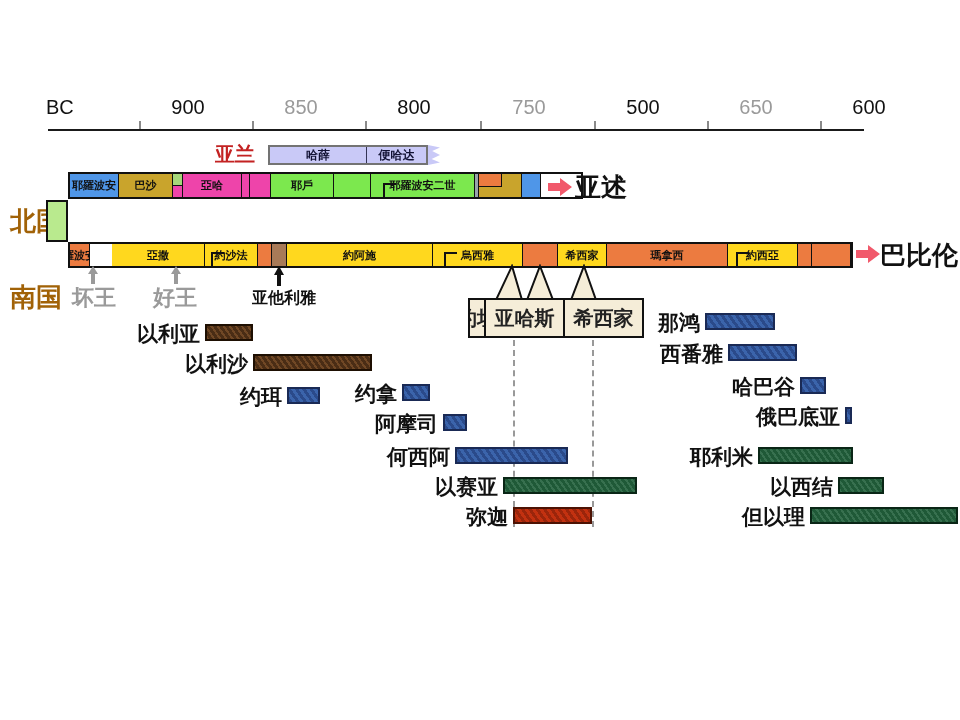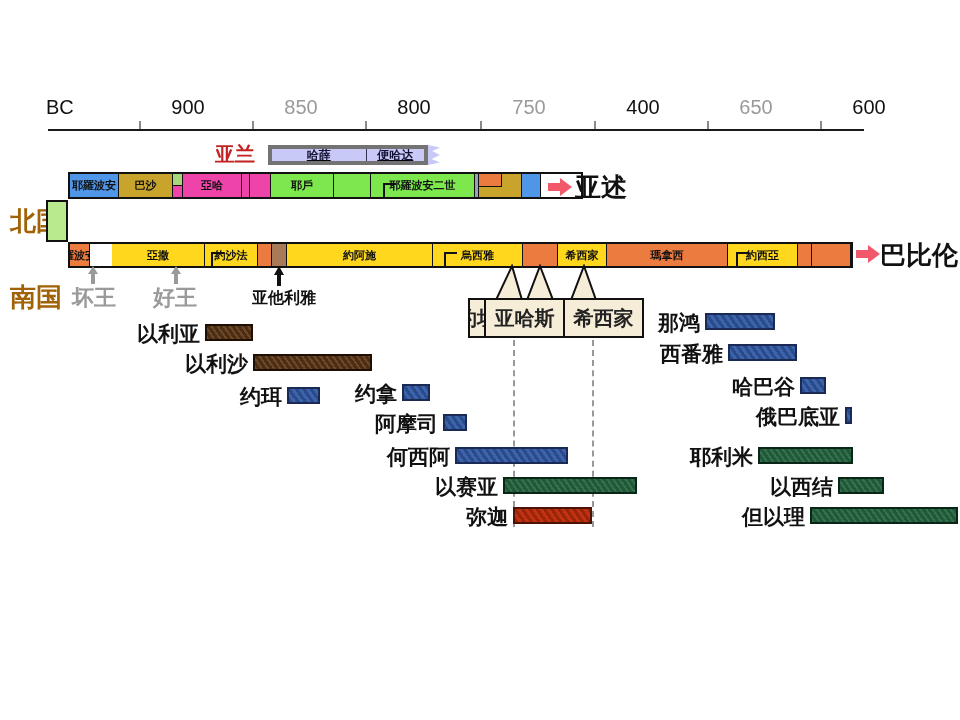--- a/index.html
+++ b/index.html
@@ -11,21 +11,21 @@
   .tick{position:absolute;top:121px;width:2px;height:8px;background:#8a8a8a;}
   .tick-label{position:absolute;top:96px;font-size:20px;font-weight:400;color:#111;
               transform:translateX(-50%);white-space:nowrap;margin-left:48px;}
   .tick-label.muted{color:#9a9a9a;}
   .era-label{position:absolute;left:46px;top:96px;font-size:20px;color:#111;}
   
   .side-label{position:absolute;left:10px;font-size:26px;font-weight:700;color:#a16207;white-space:nowrap;margin-top:44px;}
   
   .aram-label{position:absolute;left:215px;top:141px;font-size:20px;font-weight:700;color:#c32222;text-align:center;}
   .aram-bar{position:absolute;left:268px;top:145px;width:160px;height:20px;background:#c9c9f7;
-            border:4px solid #737373;box-sizing:border-box;display:flex;text-decoration:underline;}
+            border:2px solid #737373;box-sizing:border-box;display:flex;}
   .aram-seg{display:flex;align-items:center;justify-content:center;font-size:12px;font-weight:700;
             color:#111133;box-sizing:border-box;white-space:nowrap;}
   .aram-torn{position:absolute;left:428px;top:145px;width:12px;height:20px;background:#c9c9f7;
              clip-path:polygon(0 0,100% 12%,35% 30%,100% 50%,30% 70%,100% 88%,0 100%);}
   
   .krow{position:absolute;border:2px solid #111;box-sizing:border-box;background:#fff;overflow:hidden;}
   .kseg{position:absolute;top:0;height:100%;box-sizing:border-box;border-right:1.6px solid #111;
         display:flex;align-items:center;justify-content:center;font-size:11px;font-weight:700;
         color:#111;white-space:nowrap;overflow:hidden;}
   .kseg .half-top{position:absolute;left:0;top:0;width:100%;height:52%;border-bottom:1.4px solid #111;box-sizing:border-box;}
@@ -65,21 +65,21 @@
   <div class="axis-line"></div>
   <div id="ticks">
       <div class="tick-label" style="left: 140px;">900</div>
       <div class="tick" style="left: 139px;"></div>
       <div class="tick-label muted" style="left: 253px;">850</div>
       <div class="tick" style="left: 252px;"></div>
       <div class="tick-label" style="left: 366px;">800</div>
       <div class="tick" style="left: 365px;"></div>
       <div class="tick-label muted" style="left: 481px;">750</div>
       <div class="tick" style="left: 480px;"></div>
-      <div class="tick-label" style="left: 595px;">400</div>
+      <div class="tick-label" style="left: 595px;">500</div>
       <div class="tick" style="left: 594px;"></div>
       <div class="tick-label muted" style="left: 708px;">650</div>
       <div class="tick" style="left: 707px;"></div>
       <div class="tick-label" style="left: 821px;">600</div>
       <div class="tick" style="left: 820px;"></div>
     </div>
 
   <div class="aram-label">亚兰</div>
   <div class="aram-bar" id="aram-bar">
       <div class="aram-seg" style="width: 97px; border-right: 1.6px solid rgb(51, 51, 85);">哈薛</div>

